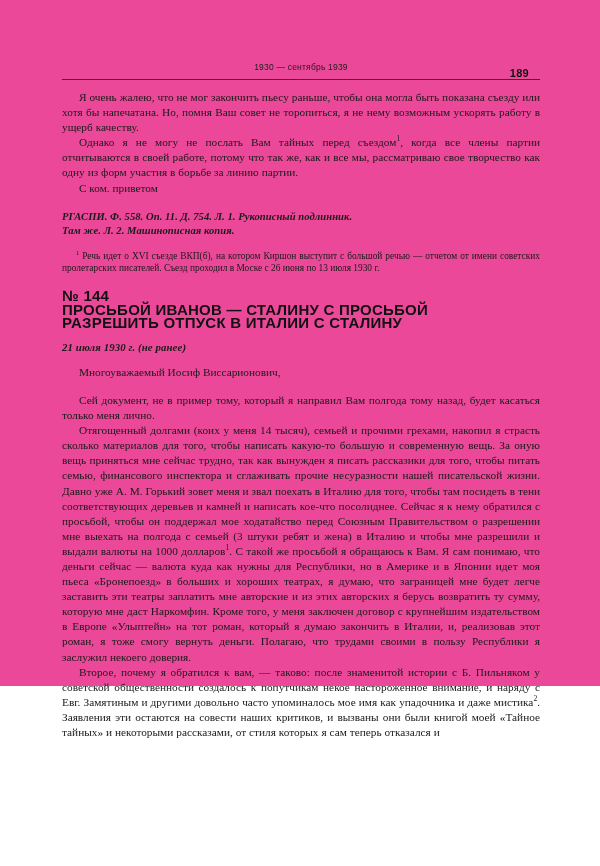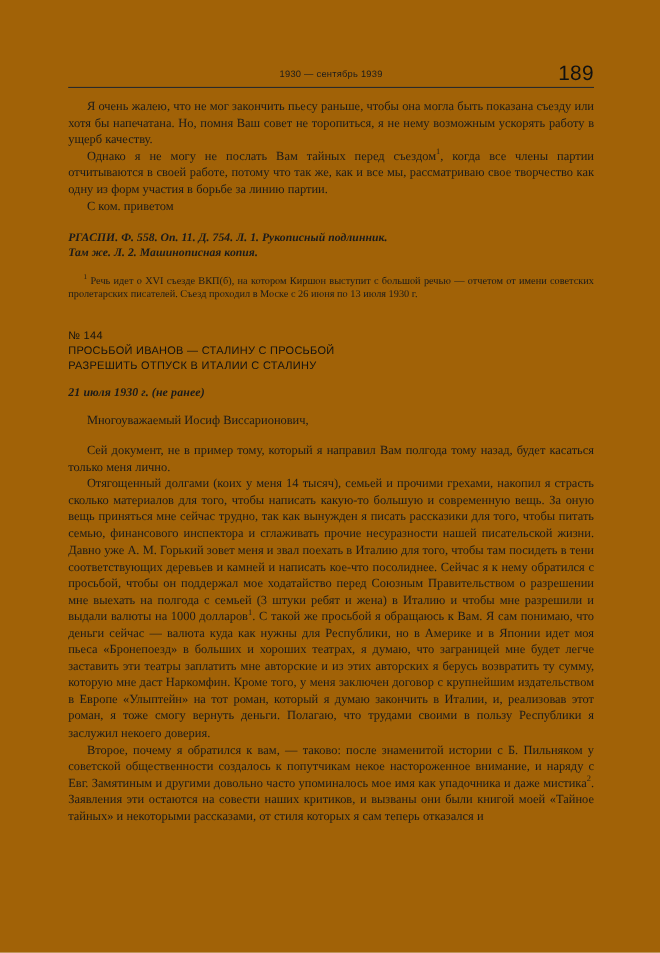--- a/index.html
+++ b/index.html
@@ -10,22 +10,22 @@
   body {
     width: 600px;
     height: 866px;
     font-family: "Liberation Serif", "DejaVu Serif", serif;
     color: #1a1a1a;
     overflow: hidden;
   }
   .page {
     position: relative;
     width: 600px;
-    height: 866px;
-    background: #a16207;
+    height: 686px;
+    background: #ec4899;
     box-sizing: border-box;
     padding: 0;
   }
   .content {
     position: absolute;
     left: 62px;
     top: 62px;
     width: 478px;
   }
 
@@ -40,25 +40,25 @@
   }
   .running-head-title {
     font-family: "Liberation Sans", "DejaVu Sans", sans-serif;
     font-size: 8.5px;
     letter-spacing: 0.2px;
     color: #1c1c1c;
     white-space: nowrap;
   }
   .folio {
     position: absolute;
-    right: 0;
+    right: 11px;
     bottom: -1px;
     font-family: "Liberation Sans", "DejaVu Sans", sans-serif;
-    font-size: 19px;
-    font-weight: normal;
+    font-size: 11px;
+    font-weight: bold;
     color: #111111;
     letter-spacing: 0.3px;
   }
   .head-rule {
     border: none;
     border-top: 1.1px solid #2a2a2a;
     margin: 0 0 10px 0;
     width: 100%;
   }
 
@@ -114,24 +114,24 @@
     margin: 0;
     font-size: 9.4px;
     line-height: 12.3px;
     text-align: justify;
     text-indent: 14px;
   }
   p.footnote .sup { font-size: 6.6px; }
 
   
   .doc-head {
-    margin: 24px 0 0 0;
+    margin: 14px 0 0 0;
     font-family: "Liberation Sans", "DejaVu Sans", sans-serif;
-    font-weight: normal;
-    font-size: 10px;
+    font-weight: bold;
+    font-size: 15px;
     line-height: 13.4px;
     letter-spacing: 0.25px;
     color: #111111;
   }
   .doc-number { margin-bottom: 1px; }
   .doc-title div { white-space: nowrap; }
 
   .doc-date {
     margin: 11px 0 4px 0;
     font-size: 10.8px;

